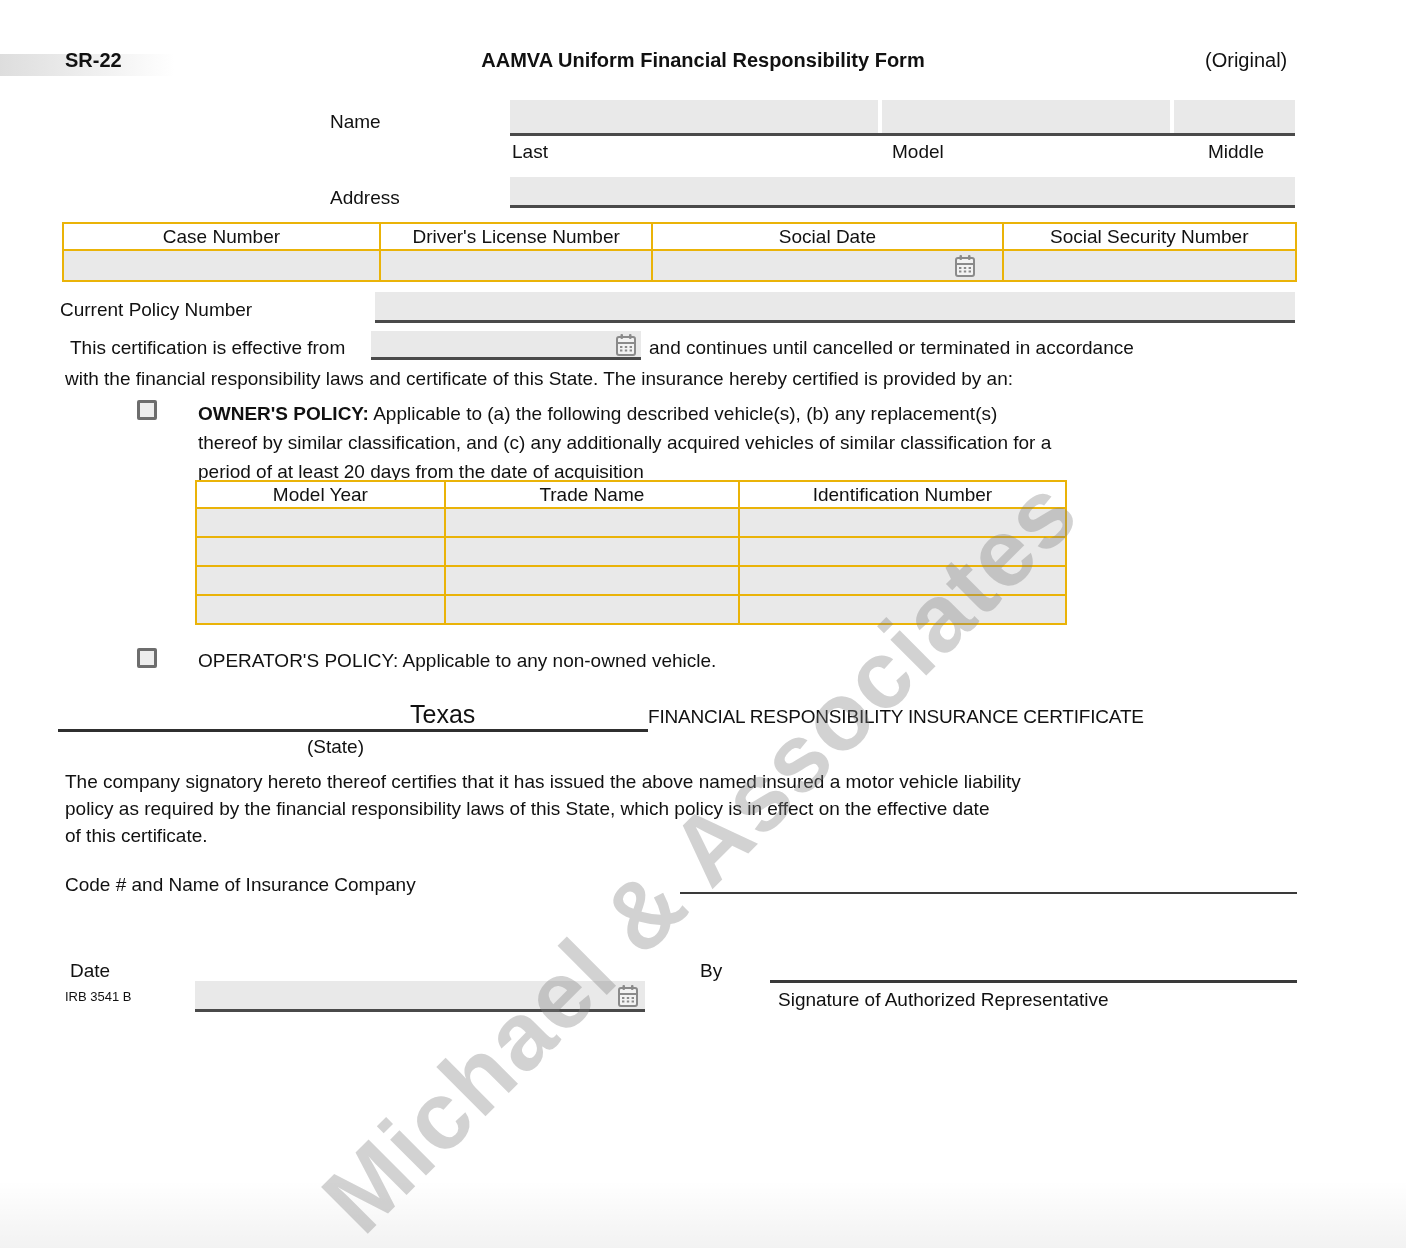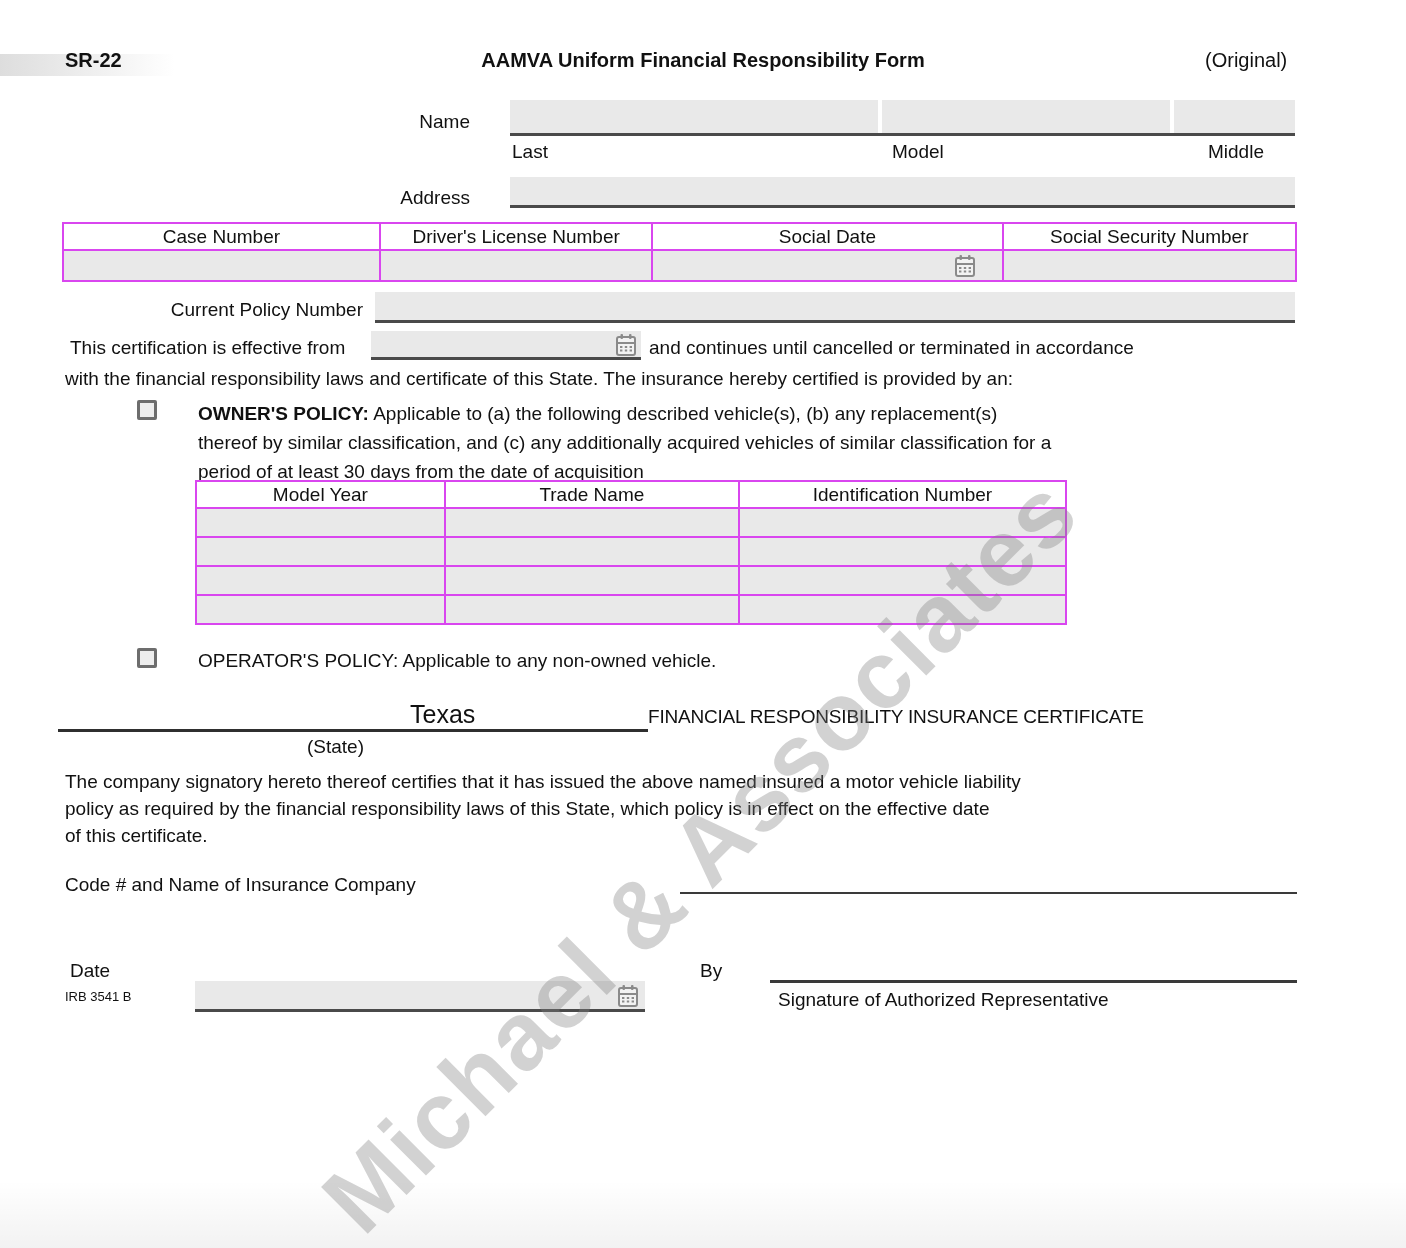--- a/index.html
+++ b/index.html
@@ -2,29 +2,29 @@
 <html><head>
 <meta charset="utf-8">
 <style>
   html,body{margin:0;padding:0;background:#ffffff;}
   body{font-family:"Liberation Sans","DejaVu Sans",sans-serif;color:#111;}
   #page{position:relative;width:1406px;height:1248px;background:#fff;overflow:hidden;}
   .abs{position:absolute;}
   .t{font-size:19px;line-height:28px;color:#111;}
   .bold{font-weight:bold;}
   .field{background:#e9e9e9;border-bottom:3px solid #4a4a4a;box-sizing:border-box;}
-  .lbl-right{text-align:right;}
+  .lbl-right{text-align:left;}
   
   .hdr{font-size:20px;}
   
   .seg-row{display:flex;gap:4px;border-bottom:3px solid #4a4a4a;}
   .seg{background:#e9e9e9;height:100%;}
   
   table.frm{border-collapse:collapse;width:100%;table-layout:fixed;}
-  table.frm th, table.frm td{border:2px solid #d946ef;font-weight:normal;font-size:19px;padding:0 6px;box-sizing:border-box;}
+  table.frm th, table.frm td{border:2px solid #eab308;font-weight:normal;font-size:19px;padding:0 6px;box-sizing:border-box;}
   table.frm th{background:#ffffff;text-align:center;height:27px;}
   table.frm td{background:#e9e9e9;}
   .cellpos{position:relative;}
   
   .chk{width:20px;height:20px;background:#ededed;border:3px solid #6d6d6d;border-radius:2px;box-sizing:border-box;}
   
   .rule{background:#2f2f2f;height:3px;}
   .rule2{background:#3a3a3a;height:3px;}
   
   .calbtn{position:absolute;width:22px;height:24px;cursor:pointer;}
@@ -136,21 +136,21 @@
   <div class="abs t" style="left:649px;top:334px;">and continues until cancelled or terminated in accordance</div>
   <div class="abs t" style="left:65px;top:365px;">with the financial responsibility laws and certificate of this State. The insurance hereby certified is provided by an:</div>
 
   <div class="abs chk" style="left:137px;top:400px;"></div>
   <div class="abs t" style="left:198px;top:399px;line-height:29px;">
     <div>
       <span class="bold">OWNER'S POLICY:</span>
       <span>Applicable to (a) the following described vehicle(s), (b) any replacement(s)</span>
     </div>
     <div>thereof by similar classification, and (c) any additionally acquired vehicles of similar classification for a</div>
-    <div>period of at least 30 days from the date of acquisition</div>
+    <div>period of at least 20 days from the date of acquisition</div>
   </div>
 
   <div class="abs" style="left:195px;top:480px;width:872px;">
     <table class="frm">
       <colgroup>
           <col style="width:28.6%">
           <col style="width:33.8%">
           <col style="width:37.6%">
         </colgroup>
       <tbody>

